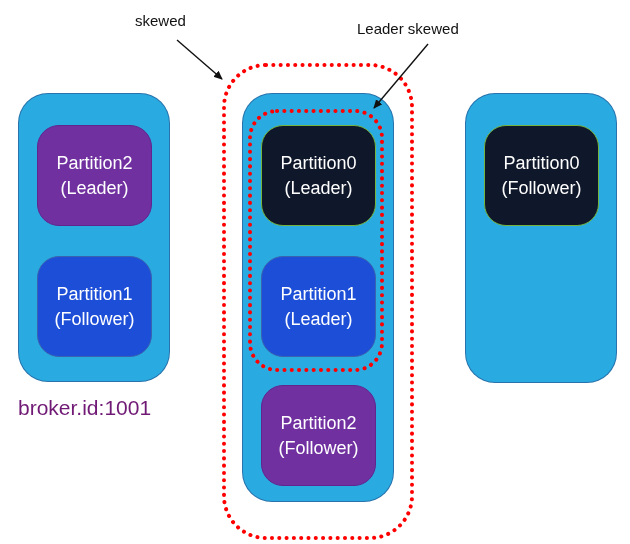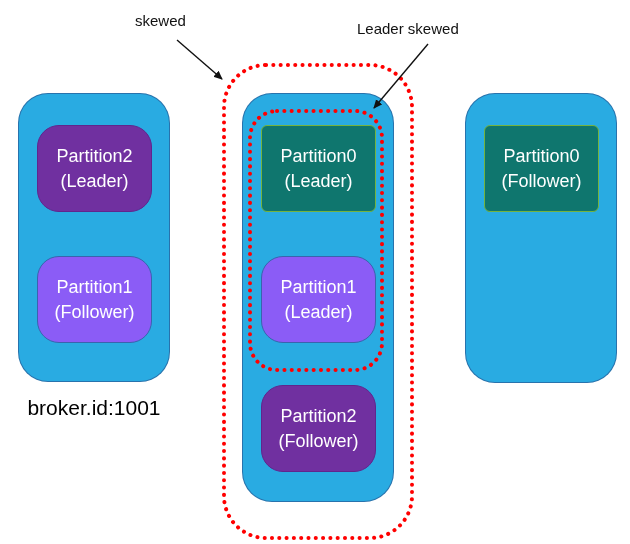--- a/index.html
+++ b/index.html
@@ -13,33 +13,33 @@
   .ann-skewed{left:135px;top:12px;}
   .ann-leader{left:357px;top:20px;}
   .broker{
     position:absolute;background:#29ABE2;border:1.5px solid rgba(40,70,130,0.55);
     border-radius:30px;box-sizing:border-box;
   }
   .b1{left:18px;top:93px;width:152px;height:289px;}
   .b2{left:242px;top:93px;width:152px;height:409px;}
   .b3{left:465px;top:93px;width:152px;height:290px;}
   .part{
-    position:absolute;left:18px;width:115px;height:87px;border-radius:22px;
+    position:absolute;left:18px;width:115px;height:101px;border-radius:22px;
     box-sizing:border-box;border:1.5px solid rgba(0,0,0,0.25);
     display:flex;flex-direction:column;align-items:center;justify-content:center;
     color:#ffffff;font-size:18px;line-height:25px;text-align:center;
   }
   .row1{top:31px;}
   .row2{top:162px;}
   .row3{top:291px;}
-  .c-green{background:#0f766e;border-color:#74B33E;border-radius:6px;}
-  .c-blue{background:#8b5cf6;border-color:#3A63AE;}
+  .c-green{background:#0f172a;border-color:#74B33E;}
+  .c-blue{background:#1d4ed8;border-color:#3A63AE;}
   .c-purple{background:#7030A0;border-color:#61258D;}
   .blabel{
-    position:absolute;color:#000000;font-size:21px;text-align:center;white-space:nowrap;
+    position:absolute;color:#701a75;font-size:21px;text-align:left;white-space:nowrap;
   }
   .l1{left:18px;width:152px;top:396px;}
   .l2{left:242px;width:152px;top:506px;}
   .l3{left:465px;width:152px;top:399px;}
   .overlay{
     position:absolute;left:0;top:0;pointer-events:none;z-index:5;
   }
 </style>
 </head>
 <body>

